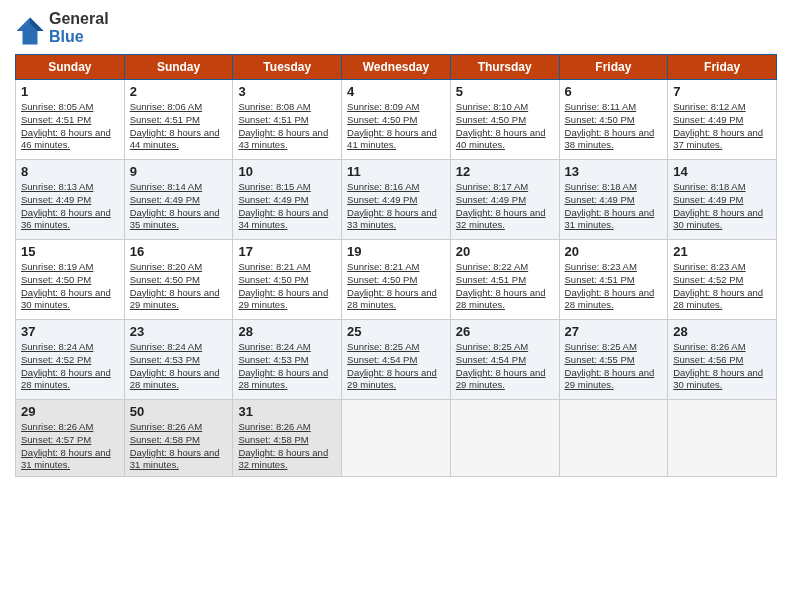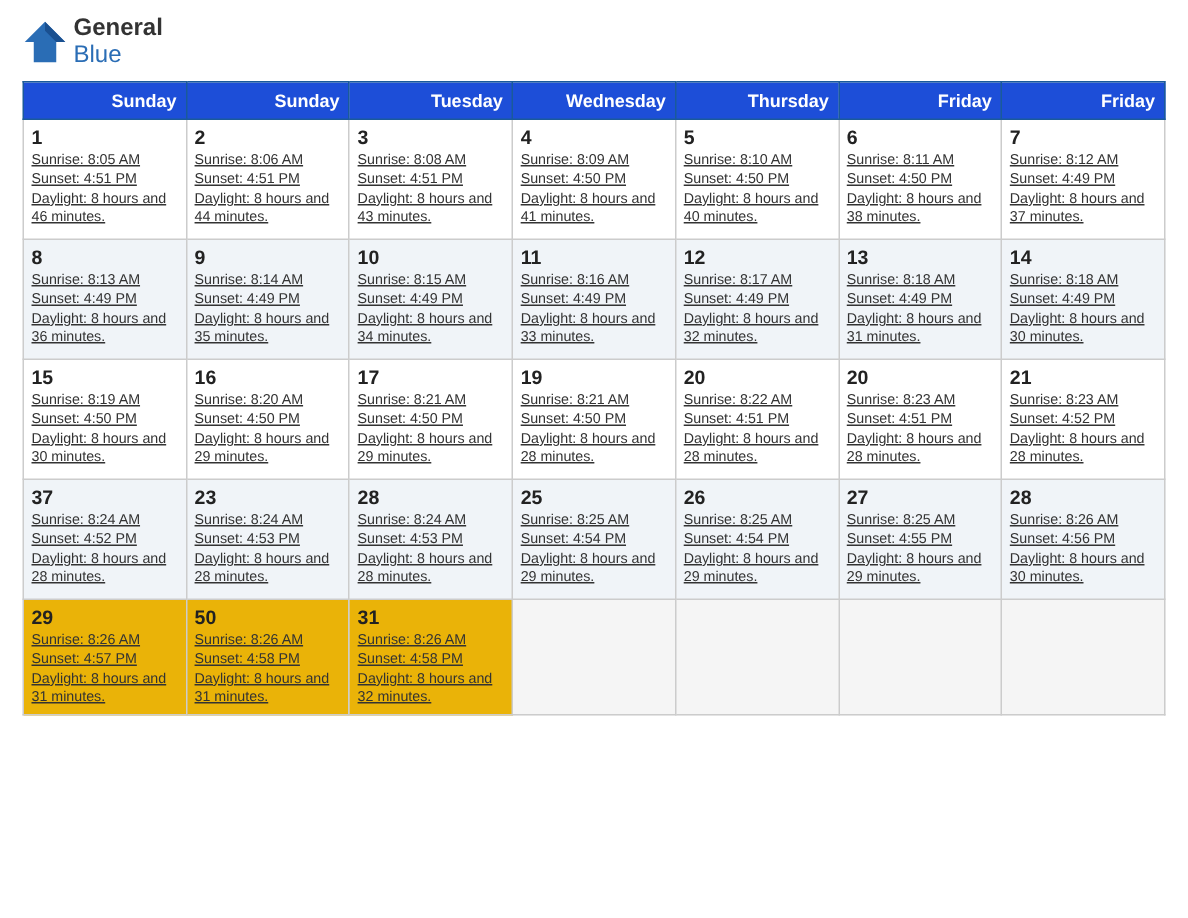--- a/index.html
+++ b/index.html
@@ -17,21 +17,21 @@
       padding: 10px 15px;
     }
     .header {
       display: flex;
       justify-content: space-between;
       align-items: flex-start;
       margin-bottom: 8px;
     }
     .logo {
       display: flex;
-      align-items: center;
+      align-items: flex-end;
       gap: 4px;
     }
     .logo-icon {
       width: 30px;
       height: 30px;
     }
     .title-area {
       text-align: right;
     }
     .month-title {
@@ -42,40 +42,40 @@
     .location {
       font-size: 13px;
       color: #555;
     }
     .calendar {
       width: 100%;
       border-collapse: collapse;
       table-layout: fixed;
     }
     .calendar th {
-      background: #1d4ed8;
+      background: #c2410c;
       color: #fff;
-      text-align: right;
+      text-align: center;
       padding: 5px 6px;
       font-size: 12px;
       font-weight: bold;
       border: 1px solid #1a5a9a;
     }
     .calendar td {
       border: 1px solid #ccc;
       vertical-align: top;
       padding: 4px 5px;
       height: 80px;
       background: #fff;
     }
     .calendar tr:nth-child(even) td {
       background: #f0f4f8;
     }
     .calendar tr:last-child td {
-      background: #eab308;
+      background: #e5e5e5;
     }
     .day-number {
       font-size: 13px;
       font-weight: bold;
       color: #222;
       display: block;
       margin-bottom: 2px;
     }
     .day-info {
       font-size: 9.5px;
@@ -95,21 +95,21 @@
 
 <div class="page">
   <div class="header">
     <div class="logo">
       <svg class="logo-icon" viewBox="0 0 40 40">
         <polygon points="20,2 38,20 30,20 30,38 10,38 10,20 2,20" fill="#2a6db5"></polygon>
         <polygon points="20,2 38,20 30,20 20,10" fill="#1a5090"></polygon>
       </svg>
       <div>
         <div style="font-size:16px;font-weight:bold;color:#333;">General</div>
-        <div style="font-size:16px;font-weight:normal;color:#2a6db5;">Blue</div>
+        <div style="font-size:16px;font-weight:bold;color:#2a6db5;">Blue</div>
       </div>
     </div>
     <div class="title-area">
       <div class="month-title"></div>
       <div class="location"></div>
     </div>
   </div>
 
   <table class="calendar">
     <thead>

